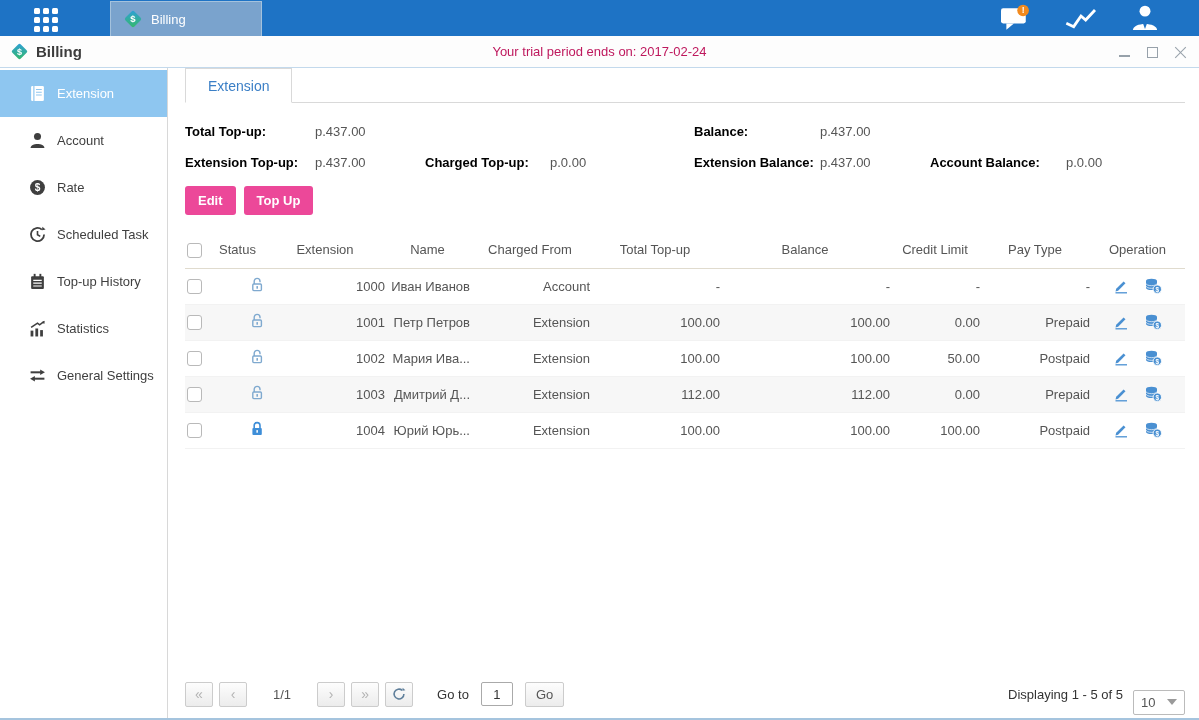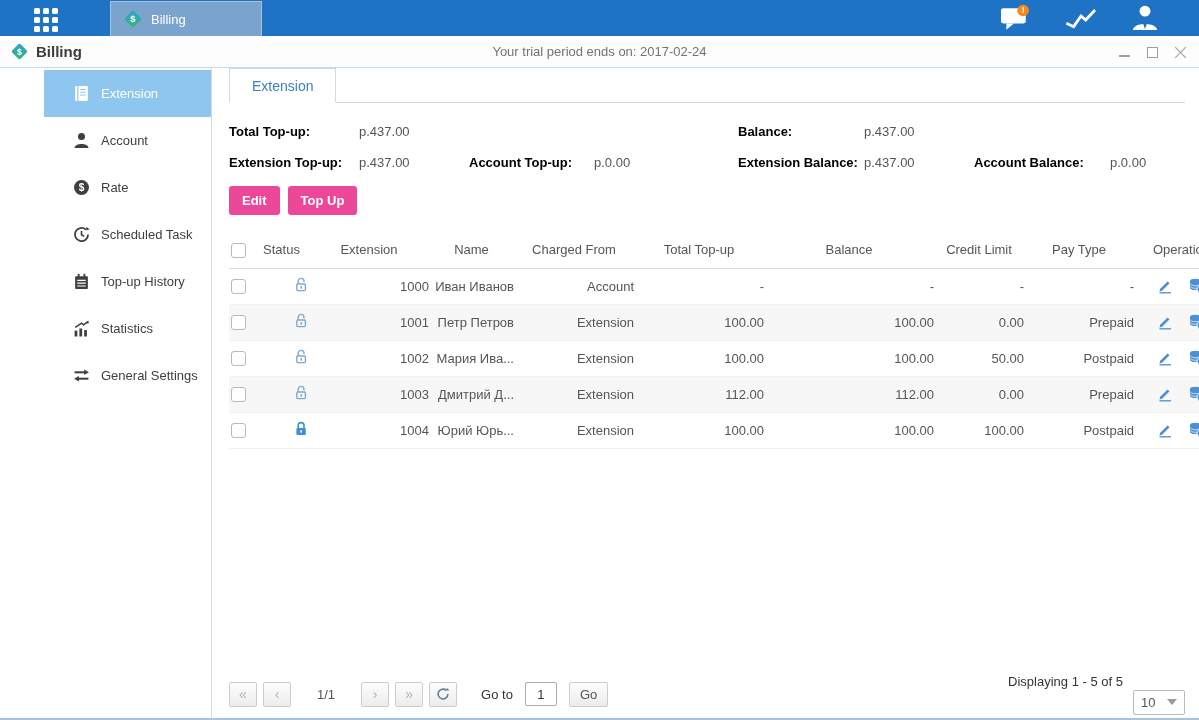--- a/index.html
+++ b/index.html
@@ -18,31 +18,31 @@
              gap:8px; padding-left:12px; margin-top:1px; cursor:pointer; }
   .app-tab span { color:#fff; font-size:13px; }
   .top-icons { position:absolute; right:40px; top:0; height:36px; display:flex; align-items:center; gap:34px; }
   .top-icon { position:relative; cursor:pointer; display:flex; align-items:center; }
 
   
   .titlebar { height:32px; background:#fdfdfd; border-bottom:1px solid #c3d9ec;
               display:flex; align-items:center; position:relative; flex:0 0 32px; }
   .title-left { display:flex; align-items:center; gap:7px; margin-left:10px; }
   .title-left b { font-size:15px; color:#3c3c3c; }
-  .trial { position:absolute; left:0; right:0; text-align:center; color:#737373; font-size:13px; }
+  .trial { position:absolute; left:0; right:0; text-align:center; color:#be185d; font-size:13px; }
   .win-controls { position:absolute; right:12px; top:0; height:32px; display:flex; align-items:center; gap:15px; }
   .wc { width:13px; height:13px; position:relative; cursor:pointer; }
   .wc-min::before { content:""; position:absolute; left:1px; right:1px; bottom:2px; border-bottom:2px solid #97a1aa; }
   .wc-max::before { content:""; position:absolute; inset:1px; border:1.5px solid #97a1aa; }
   .wc-close::before, .wc-close::after { content:""; position:absolute; left:-1px; top:6px; width:15px; border-top:1.5px solid #97a1aa; }
   .wc-close::before { transform:rotate(45deg); }
   .wc-close::after  { transform:rotate(-45deg); }
 
   
-  .body { flex:1; display:flex; min-height:0;padding-left:44px; }
+  .body { flex:1; display:flex; min-height:0; }
   .sidebar { width:168px; border-right:1px solid #d8d8d8; background:#fff; padding-top:2px; }
   .side-item { --bg:#fff; height:47px; display:flex; align-items:center; gap:11px;
                padding-left:29px; color:#3f3f3f; font-size:13px; cursor:pointer; }
   .side-item svg { flex:0 0 17px; }
   .side-item.active { --bg:#8ec6f0; background:#8ec6f0; color:#fff; }
 
   .main { flex:1; display:flex; flex-direction:column; min-width:0; padding:0 14px 0 17px; }
 
   .tabstrip { height:35px; border-bottom:1px solid #d9d9d9; display:flex; margin:0 0 0 0; }
   .tab { padding:0 22px; display:flex; align-items:center; font-size:14px; color:#3b7fc6;
@@ -79,21 +79,21 @@
   .pager { display:flex; align-items:center; gap:6px; }
   .pg-btn { width:28px; height:25px; border:1px solid #ccc; border-radius:2px;
             background:linear-gradient(#fdfdfd,#ececec); display:flex; align-items:center;
             justify-content:center; font-size:14px; color:#b3b3b3; cursor:pointer; }
   .pg-ind { font-size:13px; color:#555; margin:0 20px; }
   .goto-label { font-size:13px; color:#333; margin:0 6px 0 18px; }
   .goto-input { width:32px; height:24px; border:1px solid #aaa; border-radius:2px;
                 font-size:13px; text-align:center; color:#333; }
   .go-btn { height:25px; padding:0 10px; margin-left:6px; border:1px solid #ccc; border-radius:2px;
             background:linear-gradient(#fdfdfd,#ececec); font-size:13px; color:#555; cursor:pointer; }
-  .foot-right { margin-left:auto; display:flex; align-items:flex-start; gap:10px; }
+  .foot-right { margin-left:auto; display:flex; align-items:center; gap:10px; }
   .displaying { font-size:13px; color:#333; }
   .page-size { width:52px; height:25px; border:1px solid #bbb; border-radius:2px; background:#fff;
                display:flex; align-items:center; justify-content:space-between;
                padding:0 7px; font-size:13px; color:#555; cursor:pointer;margin-top:16px; }
   .ps-arrow { width:0; height:0; border-left:5px solid transparent; border-right:5px solid transparent;
               border-top:6px solid #9a9a9a; }
 </style>
 </head>
 <body>
 
@@ -242,21 +242,21 @@
       </div>
 
       <div class="summary">
         <div class="s-label" style="grid-row:1">Total Top-up:</div>
         <div class="s-value" style="grid-row:1">p.437.00</div>
         <div class="s-label" style="grid-row:1;grid-column:5">Balance:</div>
         <div class="s-value" style="grid-row:1;grid-column:6">p.437.00</div>
 
         <div class="s-label" style="grid-row:2;grid-column:1">Extension Top-up:</div>
         <div class="s-value" style="grid-row:2;grid-column:2">p.437.00</div>
-        <div class="s-label" style="grid-row:2;grid-column:3">Account Top-up:</div>
+        <div class="s-label" style="grid-row:2;grid-column:3">Charged Top-up:</div>
         <div class="s-value" style="grid-row:2;grid-column:4">p.0.00</div>
         <div class="s-label" style="grid-row:2;grid-column:5">Extension Balance:</div>
         <div class="s-value" style="grid-row:2;grid-column:6">p.437.00</div>
         <div class="s-label" style="grid-row:2;grid-column:7">Account Balance:</div>
         <div class="s-value" style="grid-row:2;grid-column:8">p.0.00</div>
       </div>
 
       <div class="actions">
         <button class="btn-blue">Edit</button>
         <button class="btn-blue">Top Up</button>

